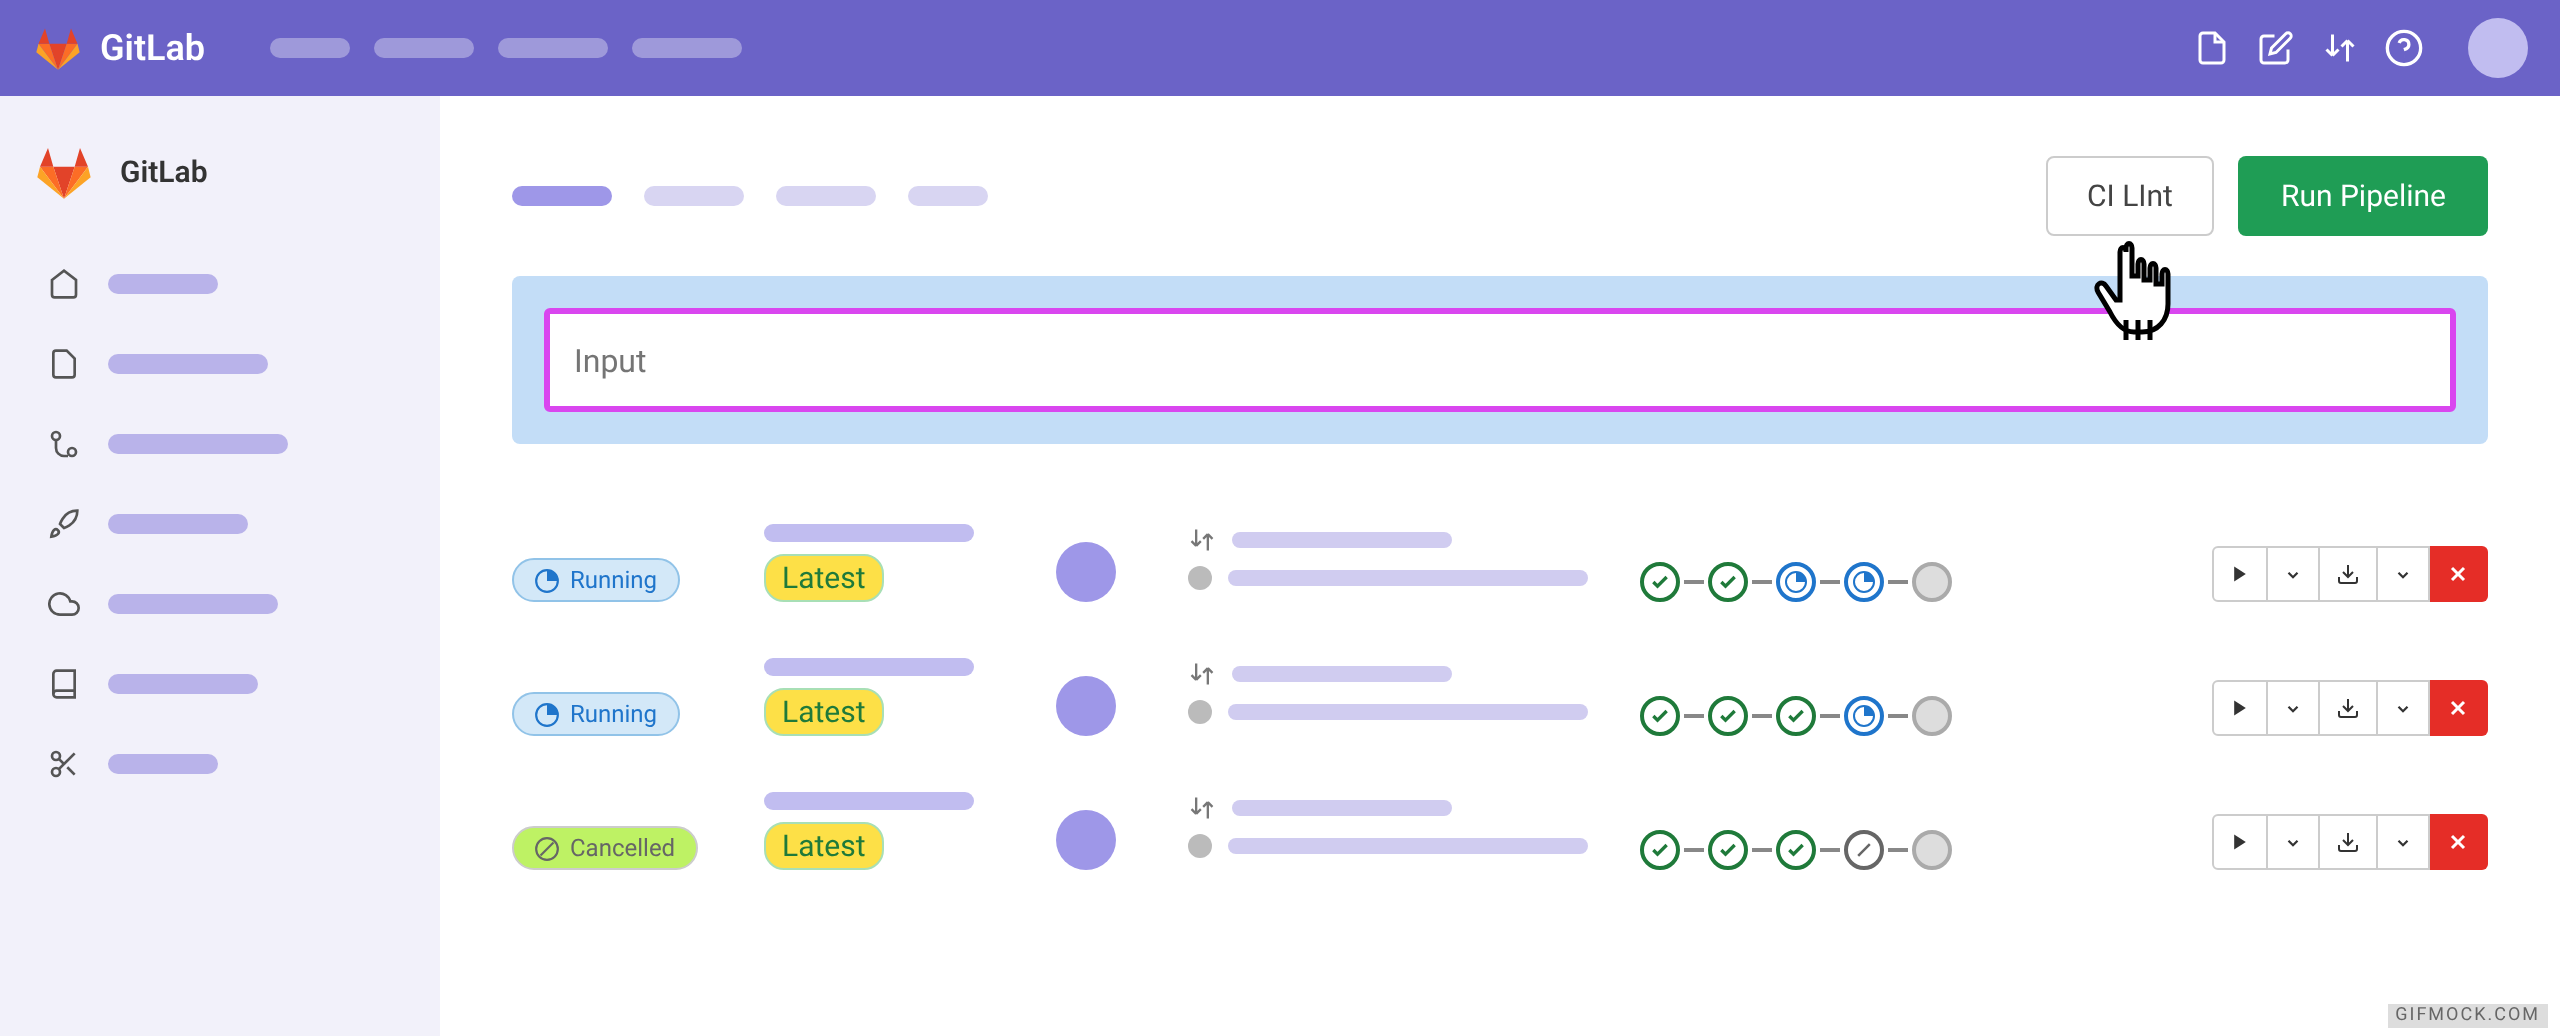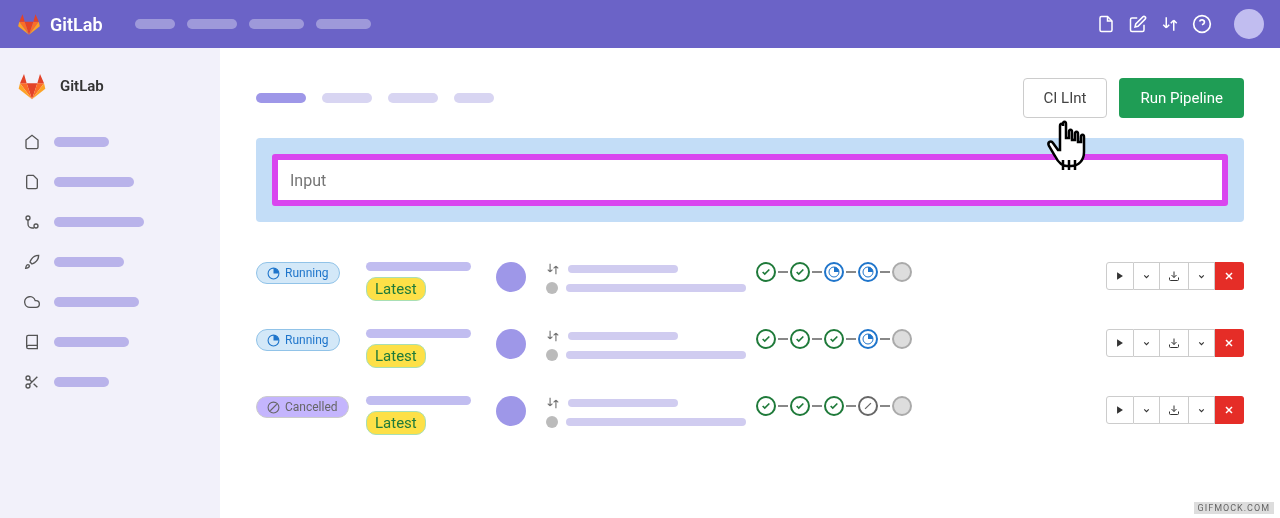--- a/index.html
+++ b/index.html
@@ -32,27 +32,27 @@
     .content-header { display: flex; align-items: center; margin-bottom: 20px; }
     .tabs { display: flex; gap: 16px; }
     .tab-placeholder { height: 10px; border-radius: 5px; }
     .header-buttons { margin-left: auto; display: flex; gap: 12px; }
     .btn { padding: 10px 20px; border-radius: 4px; font-size: 15px; cursor: pointer; border: 1px solid transparent; }
     .btn-primary { background: #1F9D55; color: #fff; }
     .btn-secondary { background: #fff; color: #444; border: 1px solid #ccc; }
     
     
     .input-panel { background: #C3DDF7; padding: 16px; border-radius: 4px; margin-bottom: 26px; }
-    .input-field { width: 100%; height: 52px; padding: 12px 12px; font-size: 16px; border: 6px solid #d946ef; border-radius: 3px; background: #fff; color: #999; }
-    
-    
-    .pipeline-row { display: flex; align-items: flex-start; padding: 14px 0; }
+    .input-field { width: 100%; height: 52px; padding: 12px 12px; font-size: 16px; border: 3px solid #d946ef; border-radius: 3px; background: #fff; color: #999; }
+    
+    
+    .pipeline-row { display: flex; align-items: flex-end; padding: 14px 0; gap: 16px; }
     .status-pill { display: inline-flex; align-items: center; gap: 5px; padding: 3px 10px; border-radius: 12px; font-size: 12px; }
     .status-running { background: #D3E8F8; color: #1F75CB; border: 1px solid #91C3E8; }
-    .status-cancelled { background: #c4b5fd; color: #666; border: 1px solid #ccc; }
+    .status-cancelled { background: #bef264; color: #666; border: 1px solid #ccc; }
     .status-icon-svg { width: 13px; height: 13px; }
     
     .col-status { width: 110px; }
     .col-commit { width: 130px; }
     .col-avatar { width: 50px; }
     .col-details { width: 210px; }
     .col-stages { width: 180px; }
     .col-actions { margin-left: auto; }
     
     .commit-line { height: 9px; background: #C1BDF0; border-radius: 5px; margin-bottom: 6px; width: 105px; }

